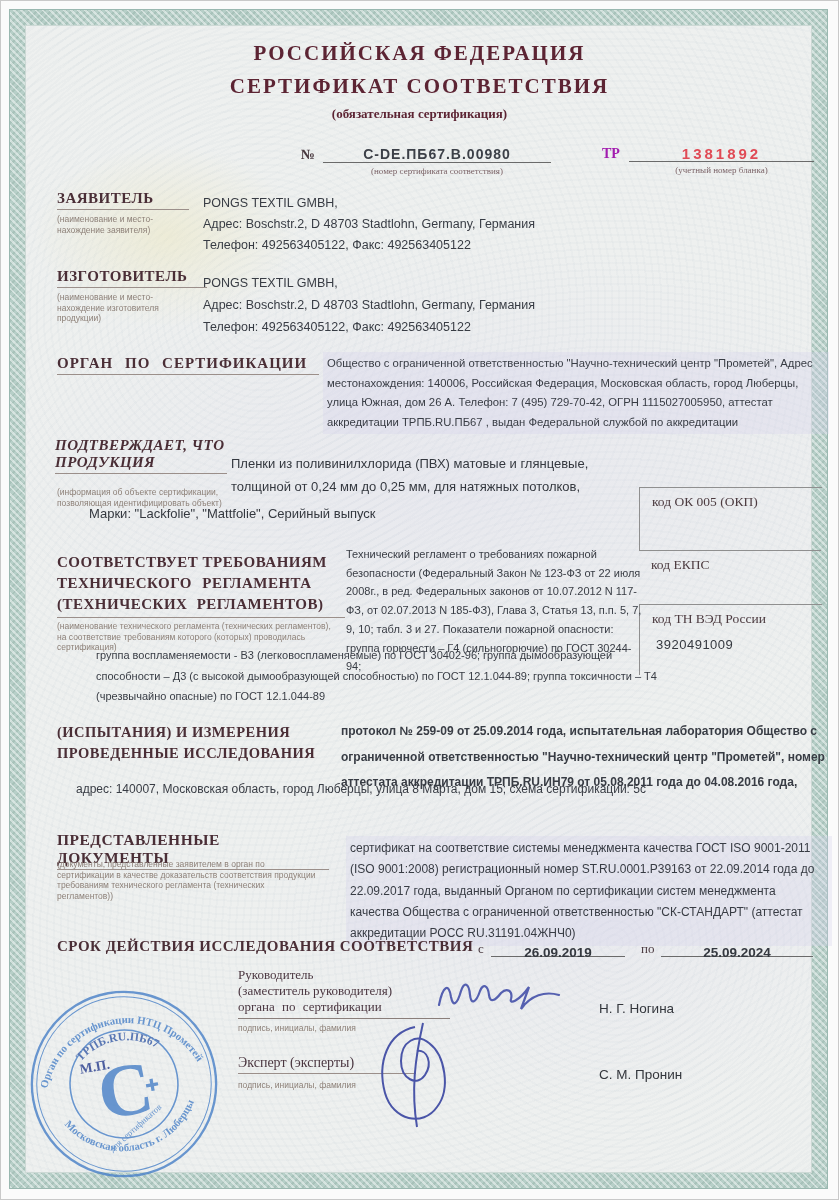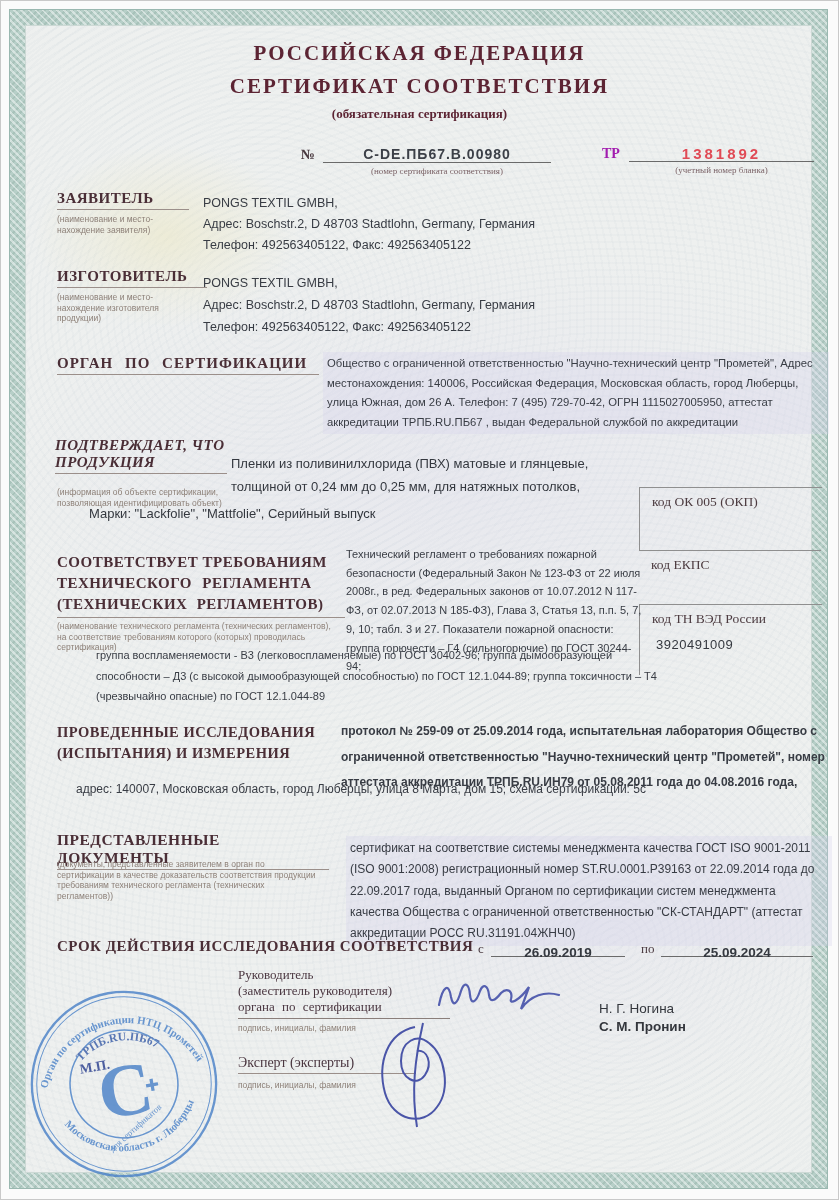--- a/index.html
+++ b/index.html
@@ -107,22 +107,22 @@
   <div class="abs" style="top:551px;left:56px;width:288px;">
     <div class="sec-label ser" style="line-height:21px;">СООТВЕТСТВУЕТ ТРЕБОВАНИЯМ</div>
     <div class="sec-label ser" style="line-height:21px;word-spacing:6px;">ТЕХНИЧЕСКОГО  РЕГЛАМЕНТА</div>
     <div class="sec-label ser u" style="line-height:21px;word-spacing:5px;">(ТЕХНИЧЕСКИХ  РЕГЛАМЕНТОВ)</div>
   </div>
   <div class="abs sub" style="top:620px;left:56px;width:278px;">(наименование технического регламента (технических регламентов), на соответствие требованиям которого (которых) проводилась сертификация)</div>
   <div class="abs" style="top:544px;left:345px;width:296px;font-size:11px;color:#383c44;line-height:18.7px;">Технический регламент о требованиях пожарной безопасности (Федеральный Закон № 123-ФЗ от 22 июля 2008г., в ред. Федеральных законов от 10.07.2012 N 117-ФЗ, от 02.07.2013 N 185-ФЗ), Глава 3, Статья 13, п.п. 5, 7, 9, 10; табл. 3 и 27. Показатели пожарной опасности: группа горючести – Г4 (сильногорючие) по ГОСТ 30244-94;</div>
   <div class="abs" style="top:644px;left:95px;width:568px;font-size:11px;color:#383c44;line-height:20.5px;">группа воспламеняемости - В3 (легковоспламеняемые) по ГОСТ 30402-96; группа дымообразующей способности – Д3 (с высокой дымообразующей способностью) по ГОСТ 12.1.044-89; группа токсичности – Т4 (чрезвычайно опасные) по ГОСТ 12.1.044-89</div>
 
   <div class="abs" style="top:721px;left:56px;width:278px;">
+    <div class="sec-label ser" style="font-size:14.5px;line-height:21px;">(ИСПЫТАНИЯ) И ИЗМЕРЕНИЯ</div>
     <div class="sec-label ser" style="font-size:14.5px;line-height:21px;">ПРОВЕДЕННЫЕ ИССЛЕДОВАНИЯ</div>
-    <div class="sec-label ser" style="font-size:14.5px;line-height:21px;">(ИСПЫТАНИЯ) И ИЗМЕРЕНИЯ</div>
   </div>
   <div class="abs" style="top:718px;left:340px;width:488px;font-size:12px;color:#383c44;line-height:25.5px;font-weight:bold;">протокол № 259-09 от 25.09.2014 года, испытательная лаборатория Общество с ограниченной ответственностью "Научно-технический центр "Прометей", номер аттестата аккредитации ТРПБ.RU.ИН79 от 05.08.2011 года до 04.08.2016 года,</div>
   <div class="abs" style="top:781px;left:75px;font-size:12px;color:#383c44;">адрес: 140007,  Московская область, город Люберцы, улица 8 Марта, дом 15; схема сертификации: 5с</div>
 
   <div class="abs sec-label ser u" style="top:830px;left:56px;width:272px;font-size:15.5px;">ПРЕДСТАВЛЕННЫЕ ДОКУМЕНТЫ</div>
   <div class="abs sub" style="top:858px;left:56px;width:262px;">(документы, представленные заявителем в орган по сертификации в качестве доказательств соответствия продукции требованиям технического регламента (технических регламентов))</div>
   <div class="abs tint" style="top:835px;left:345px;width:478px;font-size:12px;color:#383c44;line-height:21.3px;">сертификат на соответствие системы менеджмента качества ГОСТ ISO 9001-2011 (ISO 9001:2008) регистрационный номер ST.RU.0001.P39163 от 22.09.2014 года до 22.09.2017 года, выданный Органом по сертификации систем менеджмента качества Общества с ограниченной ответственностью "СК-СТАНДАРТ" (аттестат аккредитации РОСС RU.31191.04ЖНЧ0)</div>
 
   <div class="abs sec-label ser" style="top:937px;left:56px;font-size:15px;">СРОК ДЕЙСТВИЯ ИССЛЕДОВАНИЯ СООТВЕТСТВИЯ</div>
   <div class="abs ser" style="top:940px;left:477px;font-size:13px;color:#4a3a40;">с</div>
@@ -144,21 +144,21 @@
     <path d="M6,32 C10,12 16,10 18,24 C20,34 24,32 28,18 C31,8 36,10 37,22 C38,32 43,30 47,18 C50,10 55,12 56,22 C57,30 62,28 68,20 C74,14 80,18 78,26 C76,32 86,28 96,14 L88,36 C98,22 112,18 126,22" fill="none" stroke="#5560b0" stroke-width="2.2" stroke-linecap="round"></path>
   </svg>
   <div class="abs name" style="top:1000px;left:598px;">Н. Г. Ногина</div>
 
   <div class="abs sig-label u" style="top:1054px;left:237px;width:178px;font-size:14px;">Эксперт (эксперты)</div>
   <div class="abs sub" style="top:1079px;left:237px;">подпись, инициалы, фамилия</div>
   <svg class="abs" style="top:1018px;left:368px;" width="92" height="112" viewBox="0 0 92 112">
     <path d="M46,8 C18,14 8,44 16,74 C24,102 54,108 68,88 C82,70 76,36 60,24 C48,14 32,22 32,42 C32,60 48,68 56,56 C64,44 58,30 48,32" fill="none" stroke="#4a55a8" stroke-width="2"></path>
     <path d="M54,4 C46,40 42,72 48,108" fill="none" stroke="#4a55a8" stroke-width="2"></path>
   </svg>
-  <div class="abs name" style="top:1018px;left:598px;font-weight:bold;">С. М. Пронин</div>
+  <div class="abs name" style="top:1066px;left:598px;">С. М. Пронин</div>
 
   <svg class="abs" style="top:985px;left:25px;opacity:.82;transform:rotate(-10deg);" width="196" height="196" viewBox="0 0 200 200">
     <defs>
       <path id="arcTop" d="M 18,104 A 84,84 0 0 1 182,104"></path>
       <path id="arcBottom" d="M 24,108 A 78,78 0 0 0 176,108"></path>
       <path id="arcInner" d="M 40,102 A 62,62 0 0 1 160,102"></path>
     </defs>
     <circle cx="100" cy="100" r="94" fill="none" stroke="#4b82c8" stroke-width="2.4"></circle>
     <circle cx="100" cy="100" r="89" fill="none" stroke="#4b82c8" stroke-width="1"></circle>
     <circle cx="100" cy="100" r="55" fill="none" stroke="#4b82c8" stroke-width="1.6"></circle>

